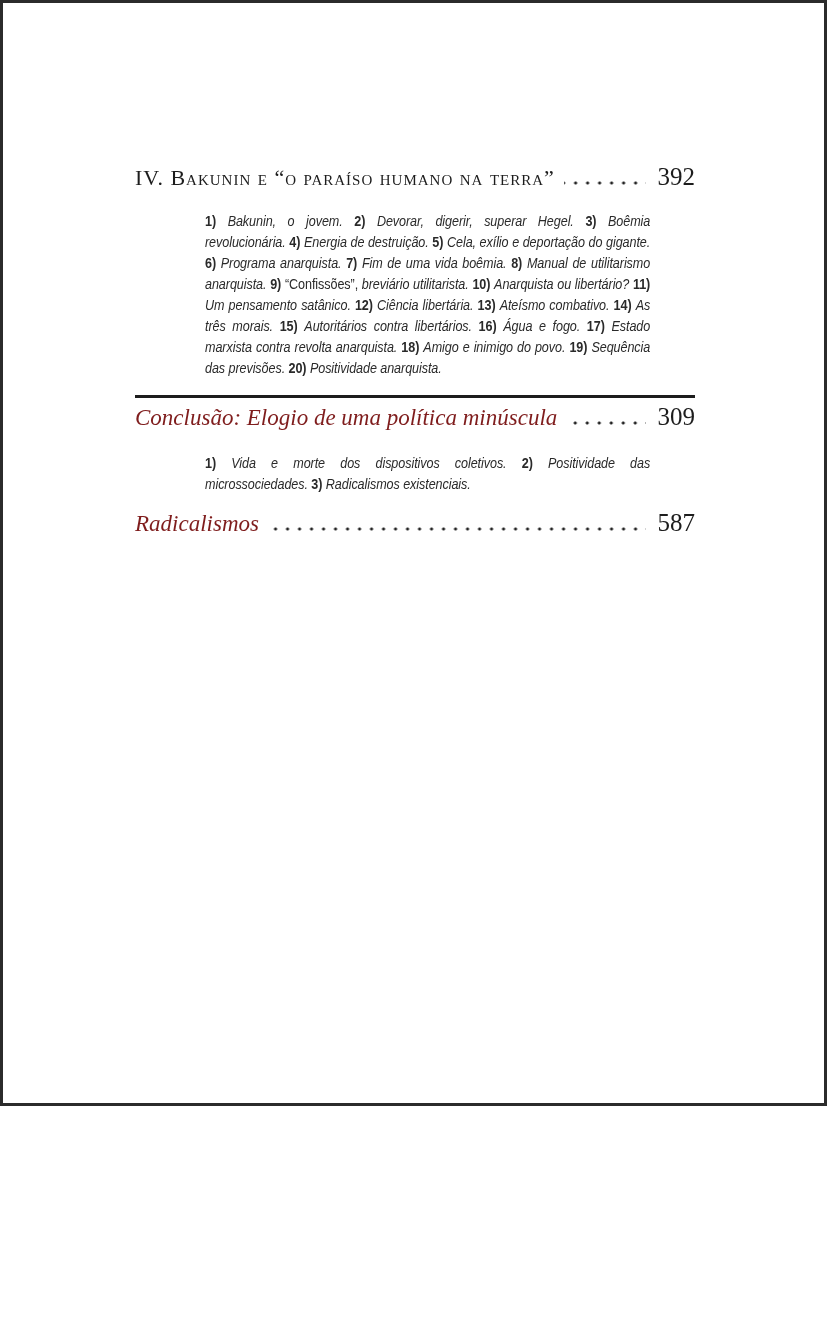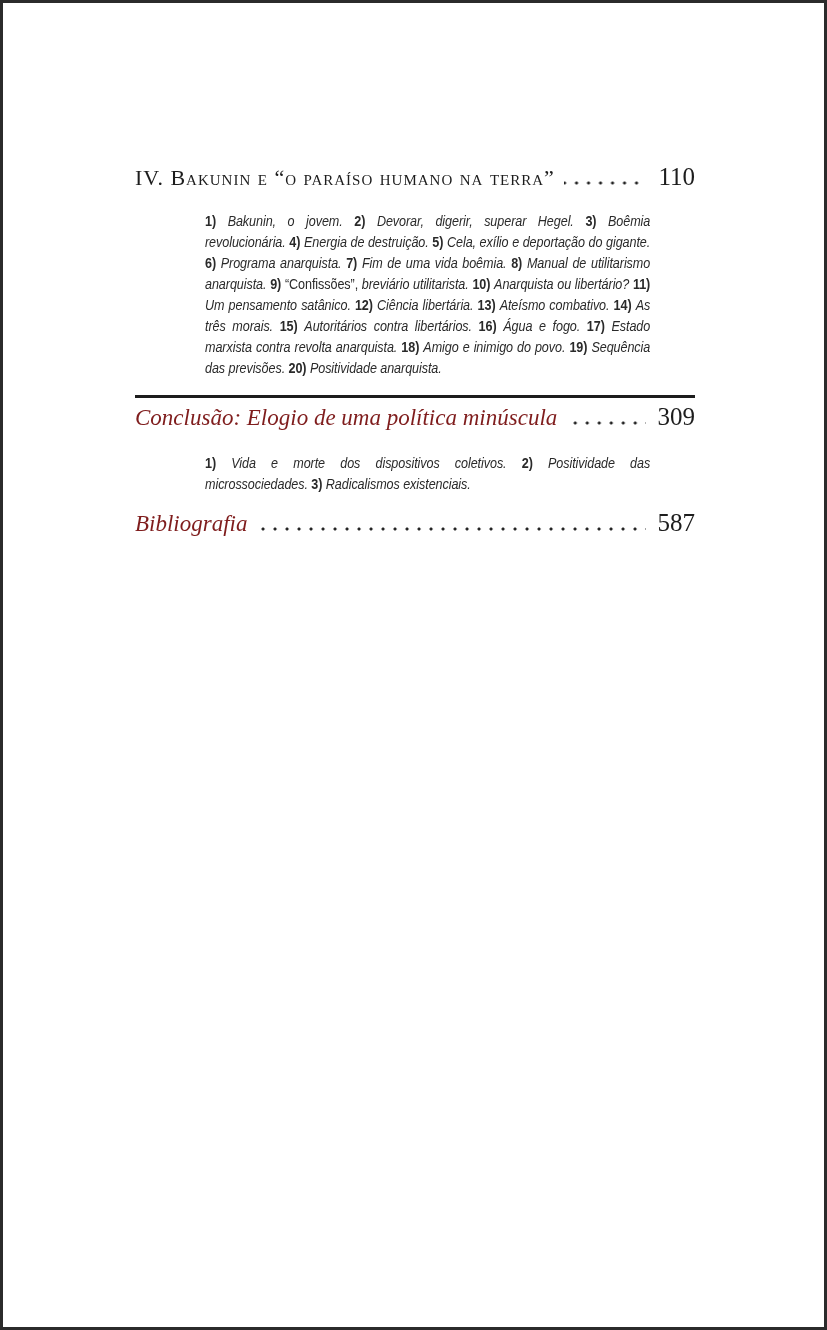--- a/index.html
+++ b/index.html
@@ -1,18 +1,18 @@
 <!DOCTYPE html>
 <html><head>
 <meta charset="utf-8">
 <style>
   html,body { margin:0; padding:0; background:#ffffff; }
   .sheet {
     position:relative;
-    width:827px; height:1330px;
+    width:827px; height:1106px;
     box-sizing:border-box;
     background:#ffffff;
     border:3px solid #2b2b2b;
     color:#1d1d1d;
     overflow:hidden;
     font-family:"Liberation Serif", serif;
   }
   
   .row { display:flex; align-items:baseline; }
   .chapter-row { position:absolute; left:132px; top:160px; width:560px; }
@@ -52,36 +52,36 @@
   .bm-row { height:27px; line-height:27px; }
 </style>
 </head>
 <body>
 
 <div class="sheet">
 
   <div class="row chapter-row">
     <span class="chap-title"><span>IV.</span> <span>Bakunin e “o paraíso humano na terra”</span></span>
     <span class="leader"></span>
-    <span class="pnum">110</span>
+    <span class="pnum">392</span>
   </div>
 
   <p class="topics topics-chapter"><b class="tn">1)</b> <i class="tt">Bakunin, o jovem.</i> <b class="tn">2)</b> <i class="tt">Devorar, digerir, superar Hegel.</i> <b class="tn">3)</b> <i class="tt">Boêmia revolucionária.</i> <b class="tn">4)</b> <i class="tt">Energia de destruição.</i> <b class="tn">5)</b> <i class="tt">Cela, exílio e deportação do gigante.</i> <b class="tn">6)</b> <i class="tt">Programa anarquista.</i> <b class="tn">7)</b> <i class="tt">Fim de uma vida boêmia.</i> <b class="tn">8)</b> <i class="tt">Manual de utilitarismo anarquista.</i> <b class="tn">9)</b> <span class="tr">“Confissões”,</span> <i class="tt">breviário utilitarista.</i> <b class="tn">10)</b> <i class="tt">Anarquista ou libertário?</i> <b class="tn">11)</b> <i class="tt">Um pensamento satânico.</i> <b class="tn">12)</b> <i class="tt">Ciência libertária.</i> <b class="tn">13)</b> <i class="tt">Ateísmo combativo.</i> <b class="tn">14)</b> <i class="tt">As três morais.</i> <b class="tn">15)</b> <i class="tt">Autoritários contra libertários.</i> <b class="tn">16)</b> <i class="tt">Água e fogo.</i> <b class="tn">17)</b> <i class="tt">Estado marxista contra revolta anarquista.</i> <b class="tn">18)</b> <i class="tt">Amigo e inimigo do povo.</i> <b class="tn">19)</b> <i class="tt">Sequência das previsões.</i> <b class="tn">20)</b> <i class="tt">Positividade anarquista.</i> </p>
 
   <div class="rule"></div>
 
   <div class="row conclusion-row">
     <span class="ital-title">Conclusão: Elogio de uma política minúscula</span>
     <span class="leader"></span>
     <span class="pnum">309</span>
   </div>
 
   <p class="topics topics-conclusion"><b class="tn">1)</b> <i class="tt">Vida e morte dos dispositivos coletivos.</i> <b class="tn">2)</b> <i class="tt">Positividade das microssociedades.</i> <b class="tn">3)</b> <i class="tt">Radicalismos existenciais.</i> </p>
 
   <div class="backmatter">
       <div class="row bm-row">
-        <span class="ital-title">Bibliografia</span>
+        <span class="ital-title">Radicalismos</span>
         <span class="leader"></span>
         <span class="pnum">587</span>
       </div>
     </div>
 
 </div>
 
 </body></html>

